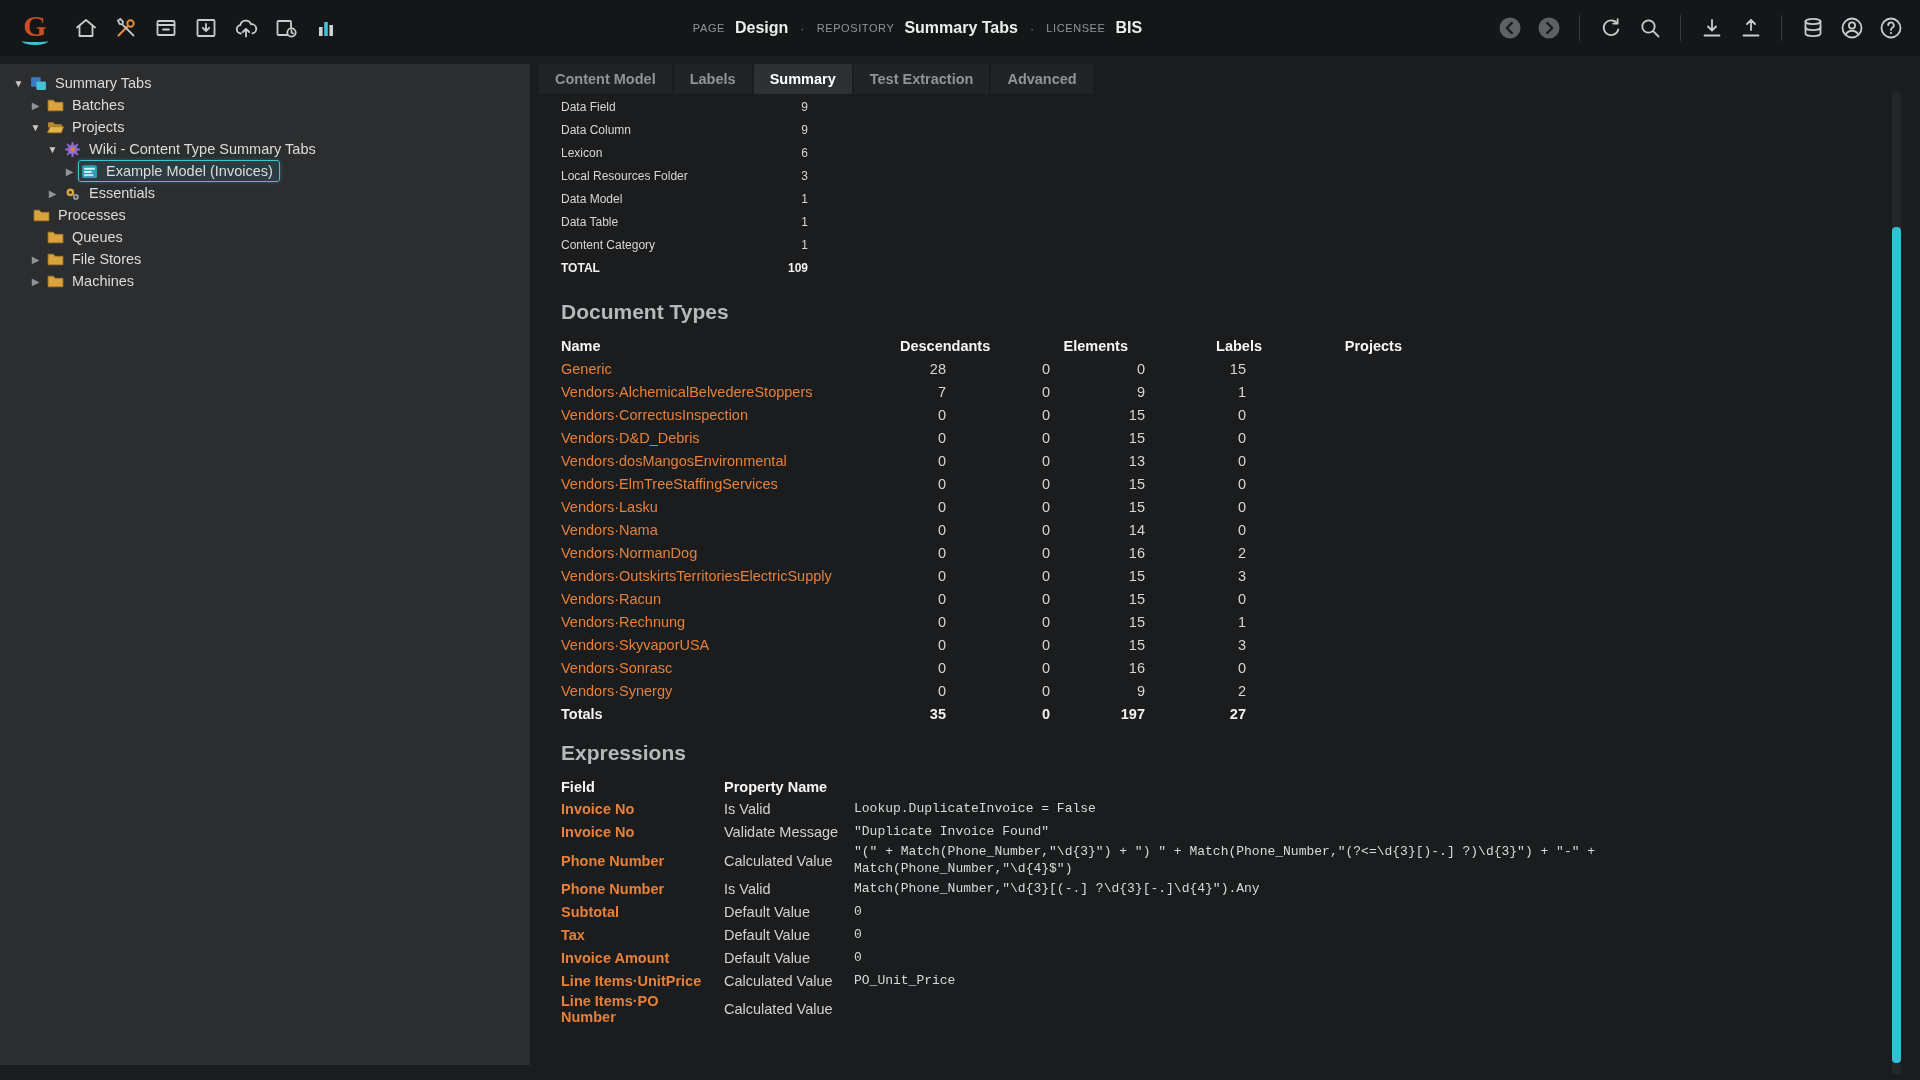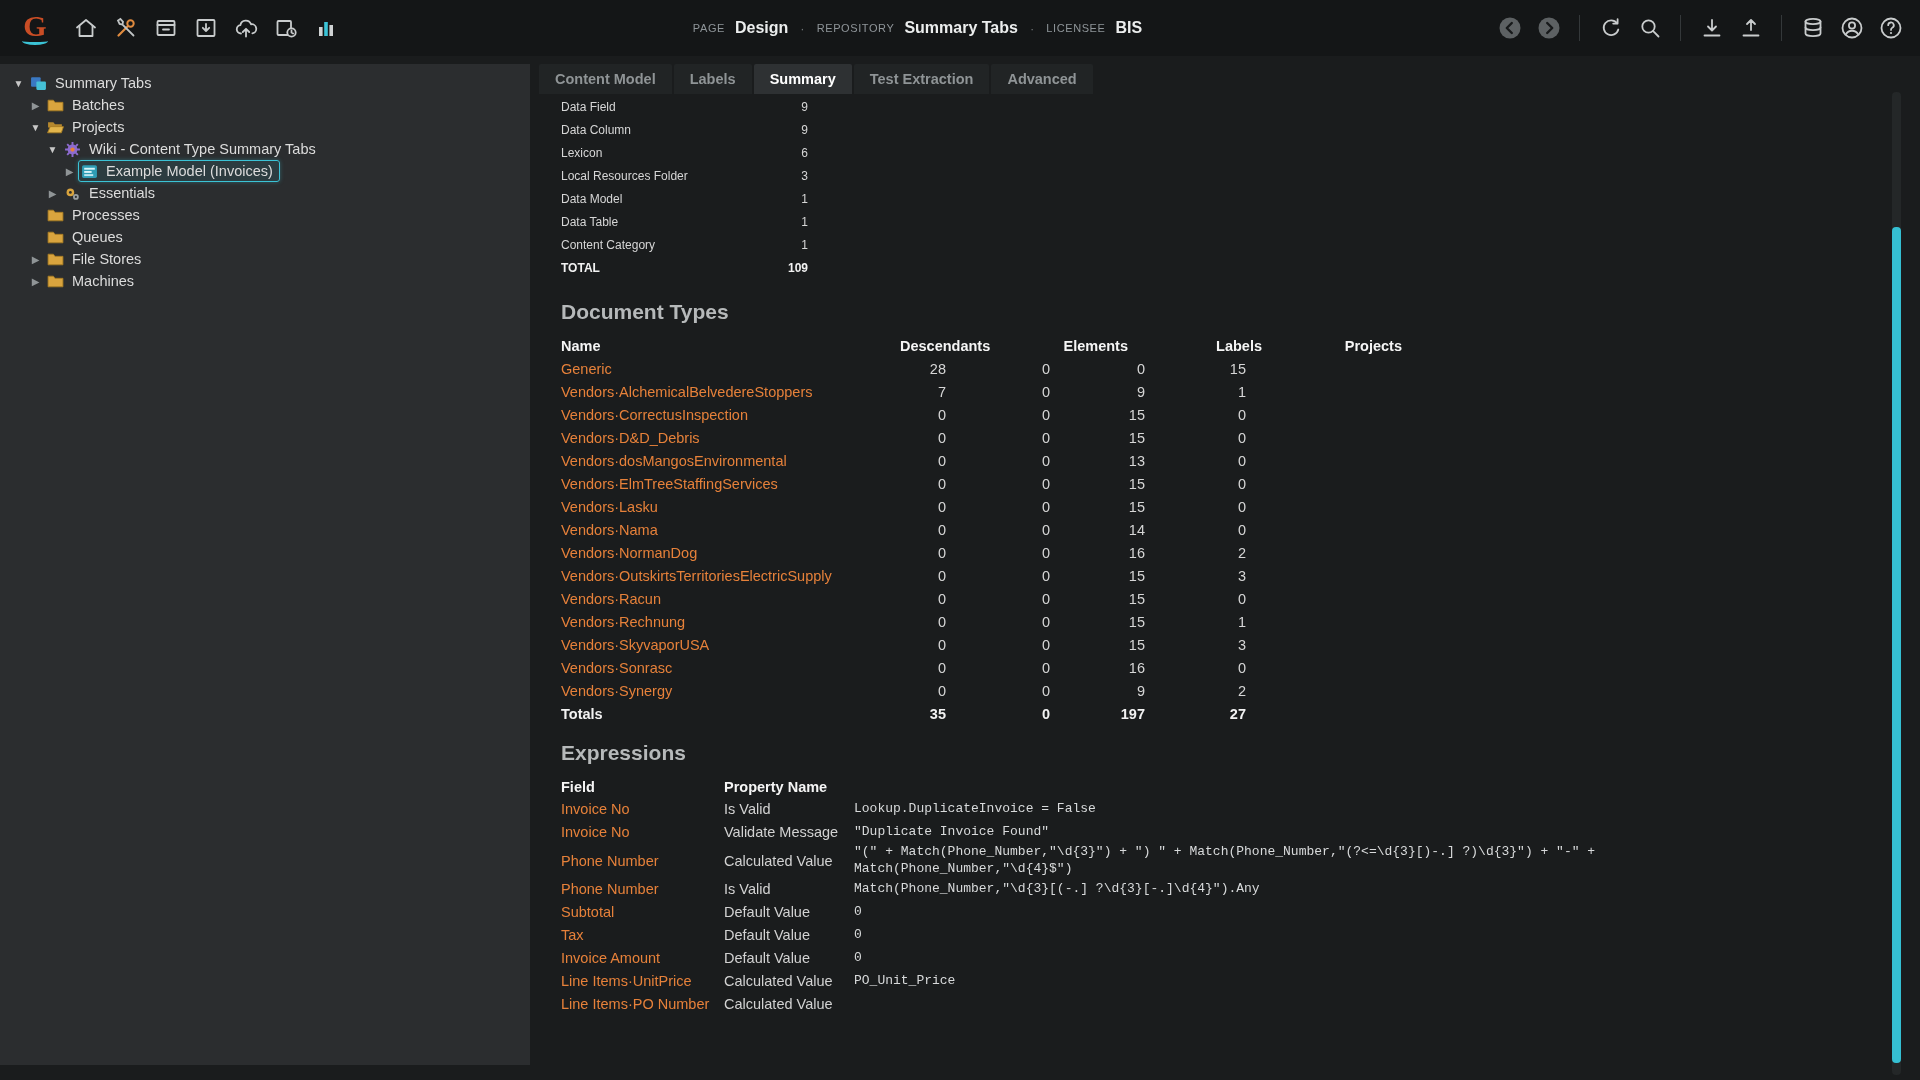--- a/index.html
+++ b/index.html
@@ -44,21 +44,21 @@
   .stat-value{width:50px;text-align:right;}
   .stat-row.bold{font-weight:bold;color:#f2f2f2;gap:16px;}
   .section-title{font-size:21px;font-weight:bold;color:#b6b9ba;margin:16px 0 10px 0;}
   .doc-row{display:grid;grid-template-columns:300px 85px 104px 95px 101px;height:23px;align-items:center;font-size:14.5px;}
   .doc-row .num{text-align:right;}
   .doc-head{font-weight:bold;color:#f5f5f5;gap:39px;}
   .doc-name{color:#e6813a;cursor:pointer;}
   .doc-total{font-weight:bold;color:#f2f2f2;}
   .expr-row{display:grid;grid-template-columns:163px 130px 850px;align-items:center;min-height:23px;font-size:14.5px;}
   .expr-head{font-weight:bold;color:#f5f5f5;}
-  .expr-field{color:#e6813a;cursor:pointer;padding-right:9px;line-height:1.15;}
+  .expr-field{color:#e6813a;cursor:pointer;padding-right:9px;line-height:1.15;font-weight:bold;}
   .expr-prop{color:#d2d2d2;padding-right:10px;line-height:1.15;}
   .expr-code{font-family:"Liberation Mono","DejaVu Sans Mono",monospace;font-size:13px;color:#d8dadb;
              line-height:1.3;overflow-wrap:break-word;}
   
   .scrollbar{position:absolute;top:92px;right:19px;width:9px;height:983px;background:#242728;border-radius:4px;cursor:pointer;}
   .thumb{position:absolute;left:0;right:0;top:135px;height:836px;background:#35bfd2;border-radius:4px;cursor:pointer;}
 </style>
 </head>
 <body>
 
@@ -260,21 +260,21 @@
               <svg viewBox="0 0 16 16">
                 <circle cx="6" cy="7" r="3.6" fill="#d9a43e"></circle>
                 <circle cx="6" cy="7" r="1.3" fill="#2b2d2f"></circle>
                 <circle cx="11.2" cy="11.2" r="2.7" fill="#9aa0a2"></circle>
                 <circle cx="11.2" cy="11.2" r="1" fill="#2b2d2f"></circle>
               </svg>
             </span>
             <span class="tree-label">Essentials</span>
           </span>
         </div>
-        <div class="tree-row" style="padding-left: 27px;">
+        <div class="tree-row" style="padding-left: 13px;">
           <span class="expander"></span>
           <span class="node">
             <span class="tree-icon">
               <svg viewBox="0 0 16 16">
                 <path d="M1 3 h5 l1.5 2 H15 v8 H1 z" fill="#d9a43e" stroke="#a87c22" stroke-width="0.8"></path>
               </svg>
             </span>
             <span class="tree-label">Processes</span>
           </span>
         </div>

